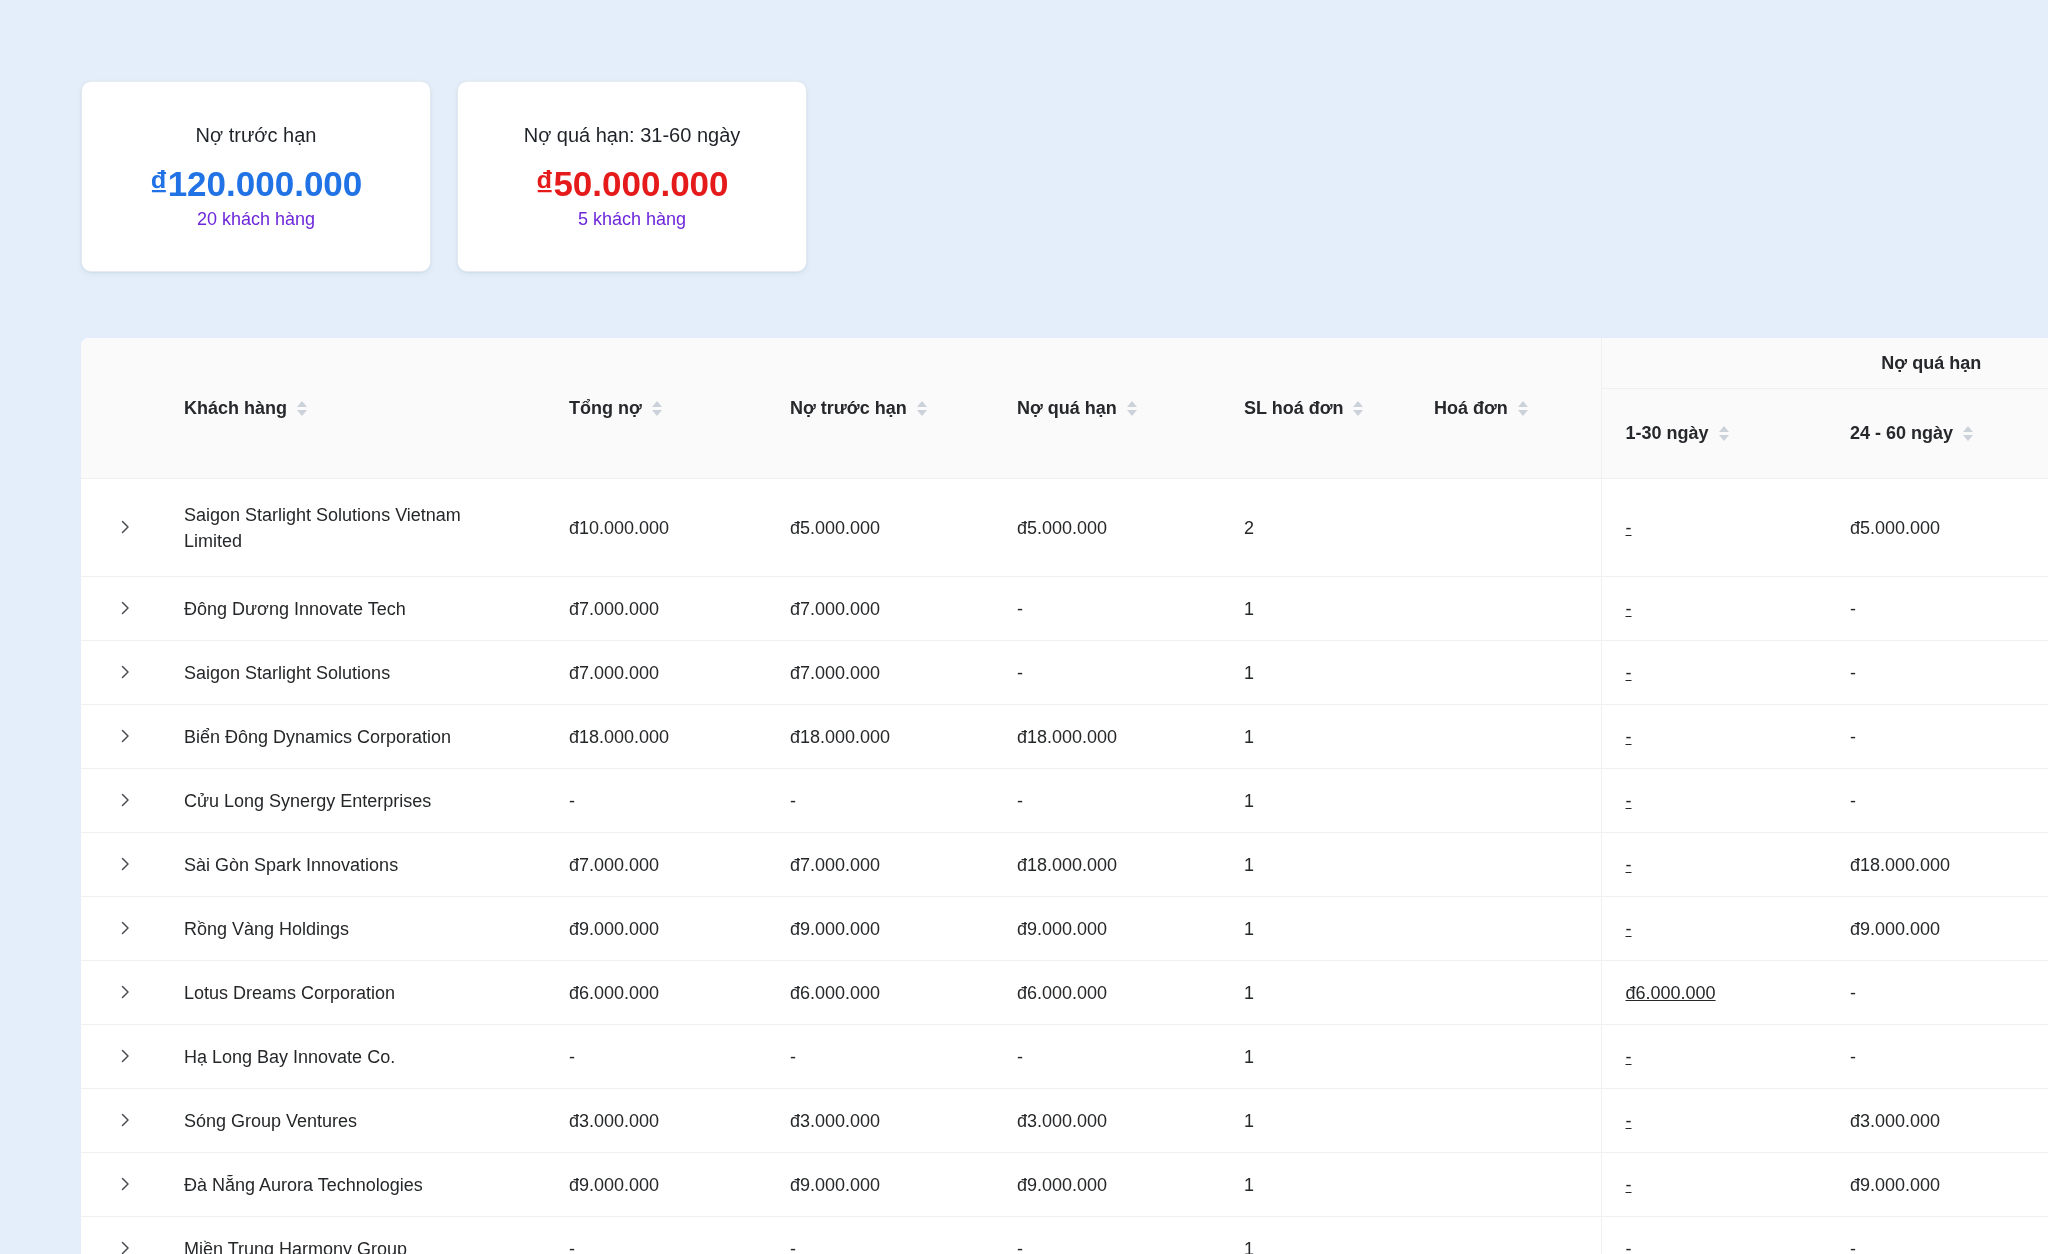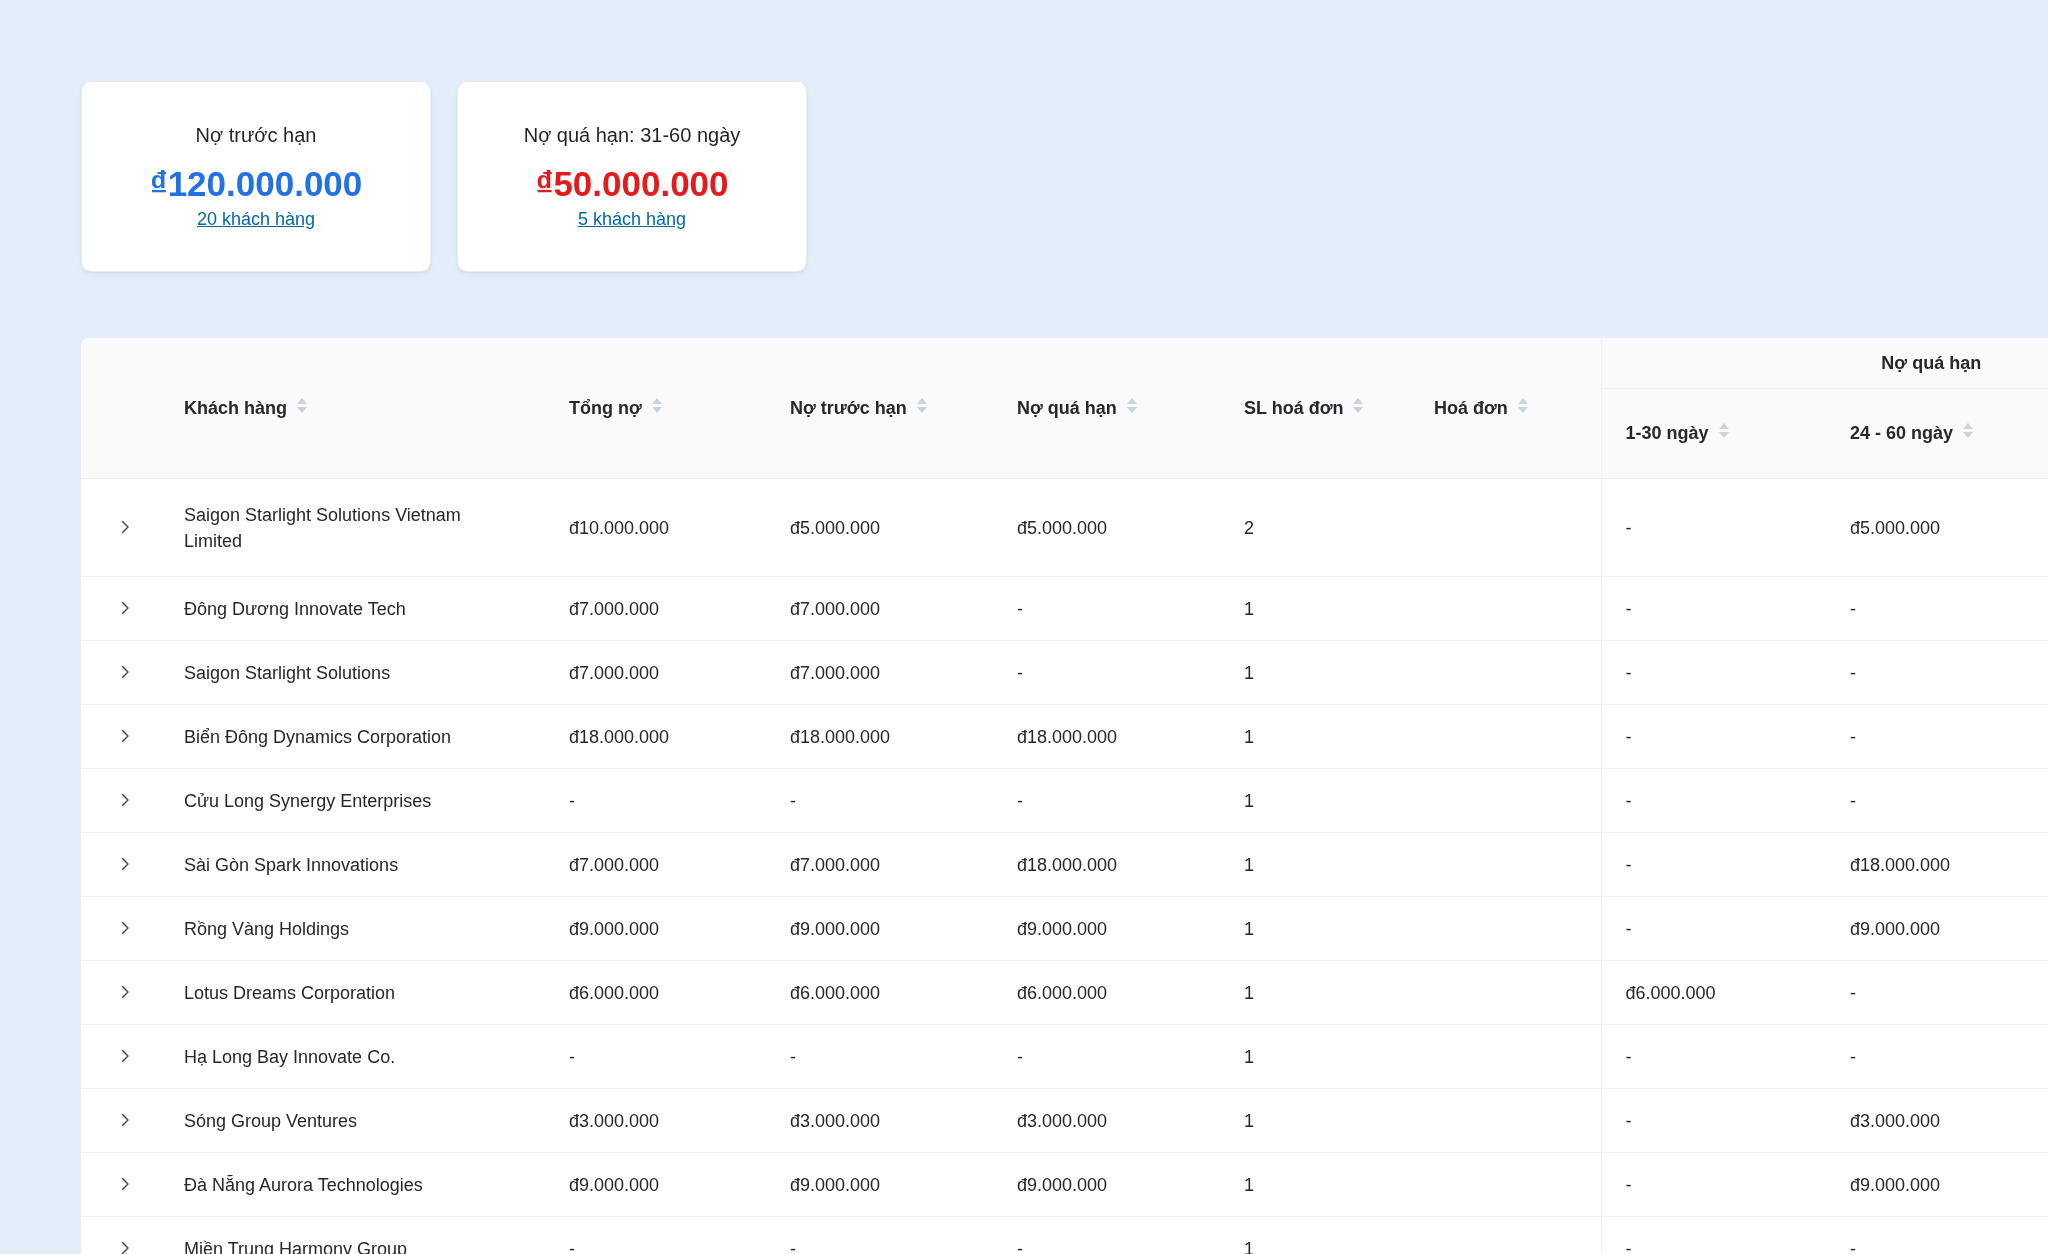--- a/index.html
+++ b/index.html
@@ -13,40 +13,40 @@
   .cards{position:absolute;left:81px;top:81px;display:flex;gap:26px;}
   .card{
     width:350px;height:191px;box-sizing:border-box;
     background:#ffffff;border:1px solid #e7eaee;border-radius:10px;
     box-shadow:0 1px 2px rgba(20,40,80,.05),0 2px 6px rgba(20,40,80,.05);
     display:flex;flex-direction:column;align-items:center;justify-content:center;
     text-align:center;
   }
   .card-title{font-size:20px;color:#1f2329;line-height:1.2;}
   .card-value{font-size:35px;font-weight:700;margin-top:16px;line-height:1.2;}
-  .card-sub{font-size:18px;color:#0369a1;margin-top:4px;line-height:1.2;text-decoration:underline;}
+  .card-sub{font-size:18px;color:#6d28d9;margin-top:4px;line-height:1.2;}
   
   .table-wrap{
     position:absolute;left:81px;top:338px;width:1967px;height:916px;
     overflow:hidden;background:#ffffff;border-top-left-radius:8px;
   }
   table{width:2180px;table-layout:fixed;border-collapse:collapse;font-size:18px;}
   thead th{
     background:#fafafa;border-bottom:1px solid #f0f0f0;
     font-weight:600;color:#26282c;text-align:left;padding:0 0 0 16px;
     vertical-align:middle;
   }
   th.group{ text-align:center;padding:0;height:50px; }
-  .hdr-flex{display:inline-flex;}
+  .hdr-flex{display:inline-flex;align-items:center;}
   .sorter{display:inline-flex;flex-direction:column;margin-left:10px;row-gap:3px;}
   .caret-up{width:0;height:0;border-left:5px solid transparent;border-right:5px solid transparent;border-bottom:6px solid #ccd2da;}
   .caret-down{width:0;height:0;border-left:5px solid transparent;border-right:5px solid transparent;border-top:6px solid #ccd2da;}
   th.sub{height:89px;}
   .bl{border-left:1px solid #f0f0f0;}
-  th.pad24,td.pad24{padding-left:24px;}
+  th.pad24,td.pad24{padding-left:24px;text-decoration:underline;}
   tbody td{
     border-bottom:1px solid #f0f0f0;padding:0 12px 0 16px;vertical-align:middle;
     color:#252729;line-height:26px;
   }
   td.expander-cell{text-align:center;padding:0;}
   .exp-btn{display:inline-flex;align-items:center;justify-content:center;width:28px;height:28px;cursor:pointer;}
   .name-span{display:inline-block;max-width:300px;}
 </style>
 </head>
 <body>

